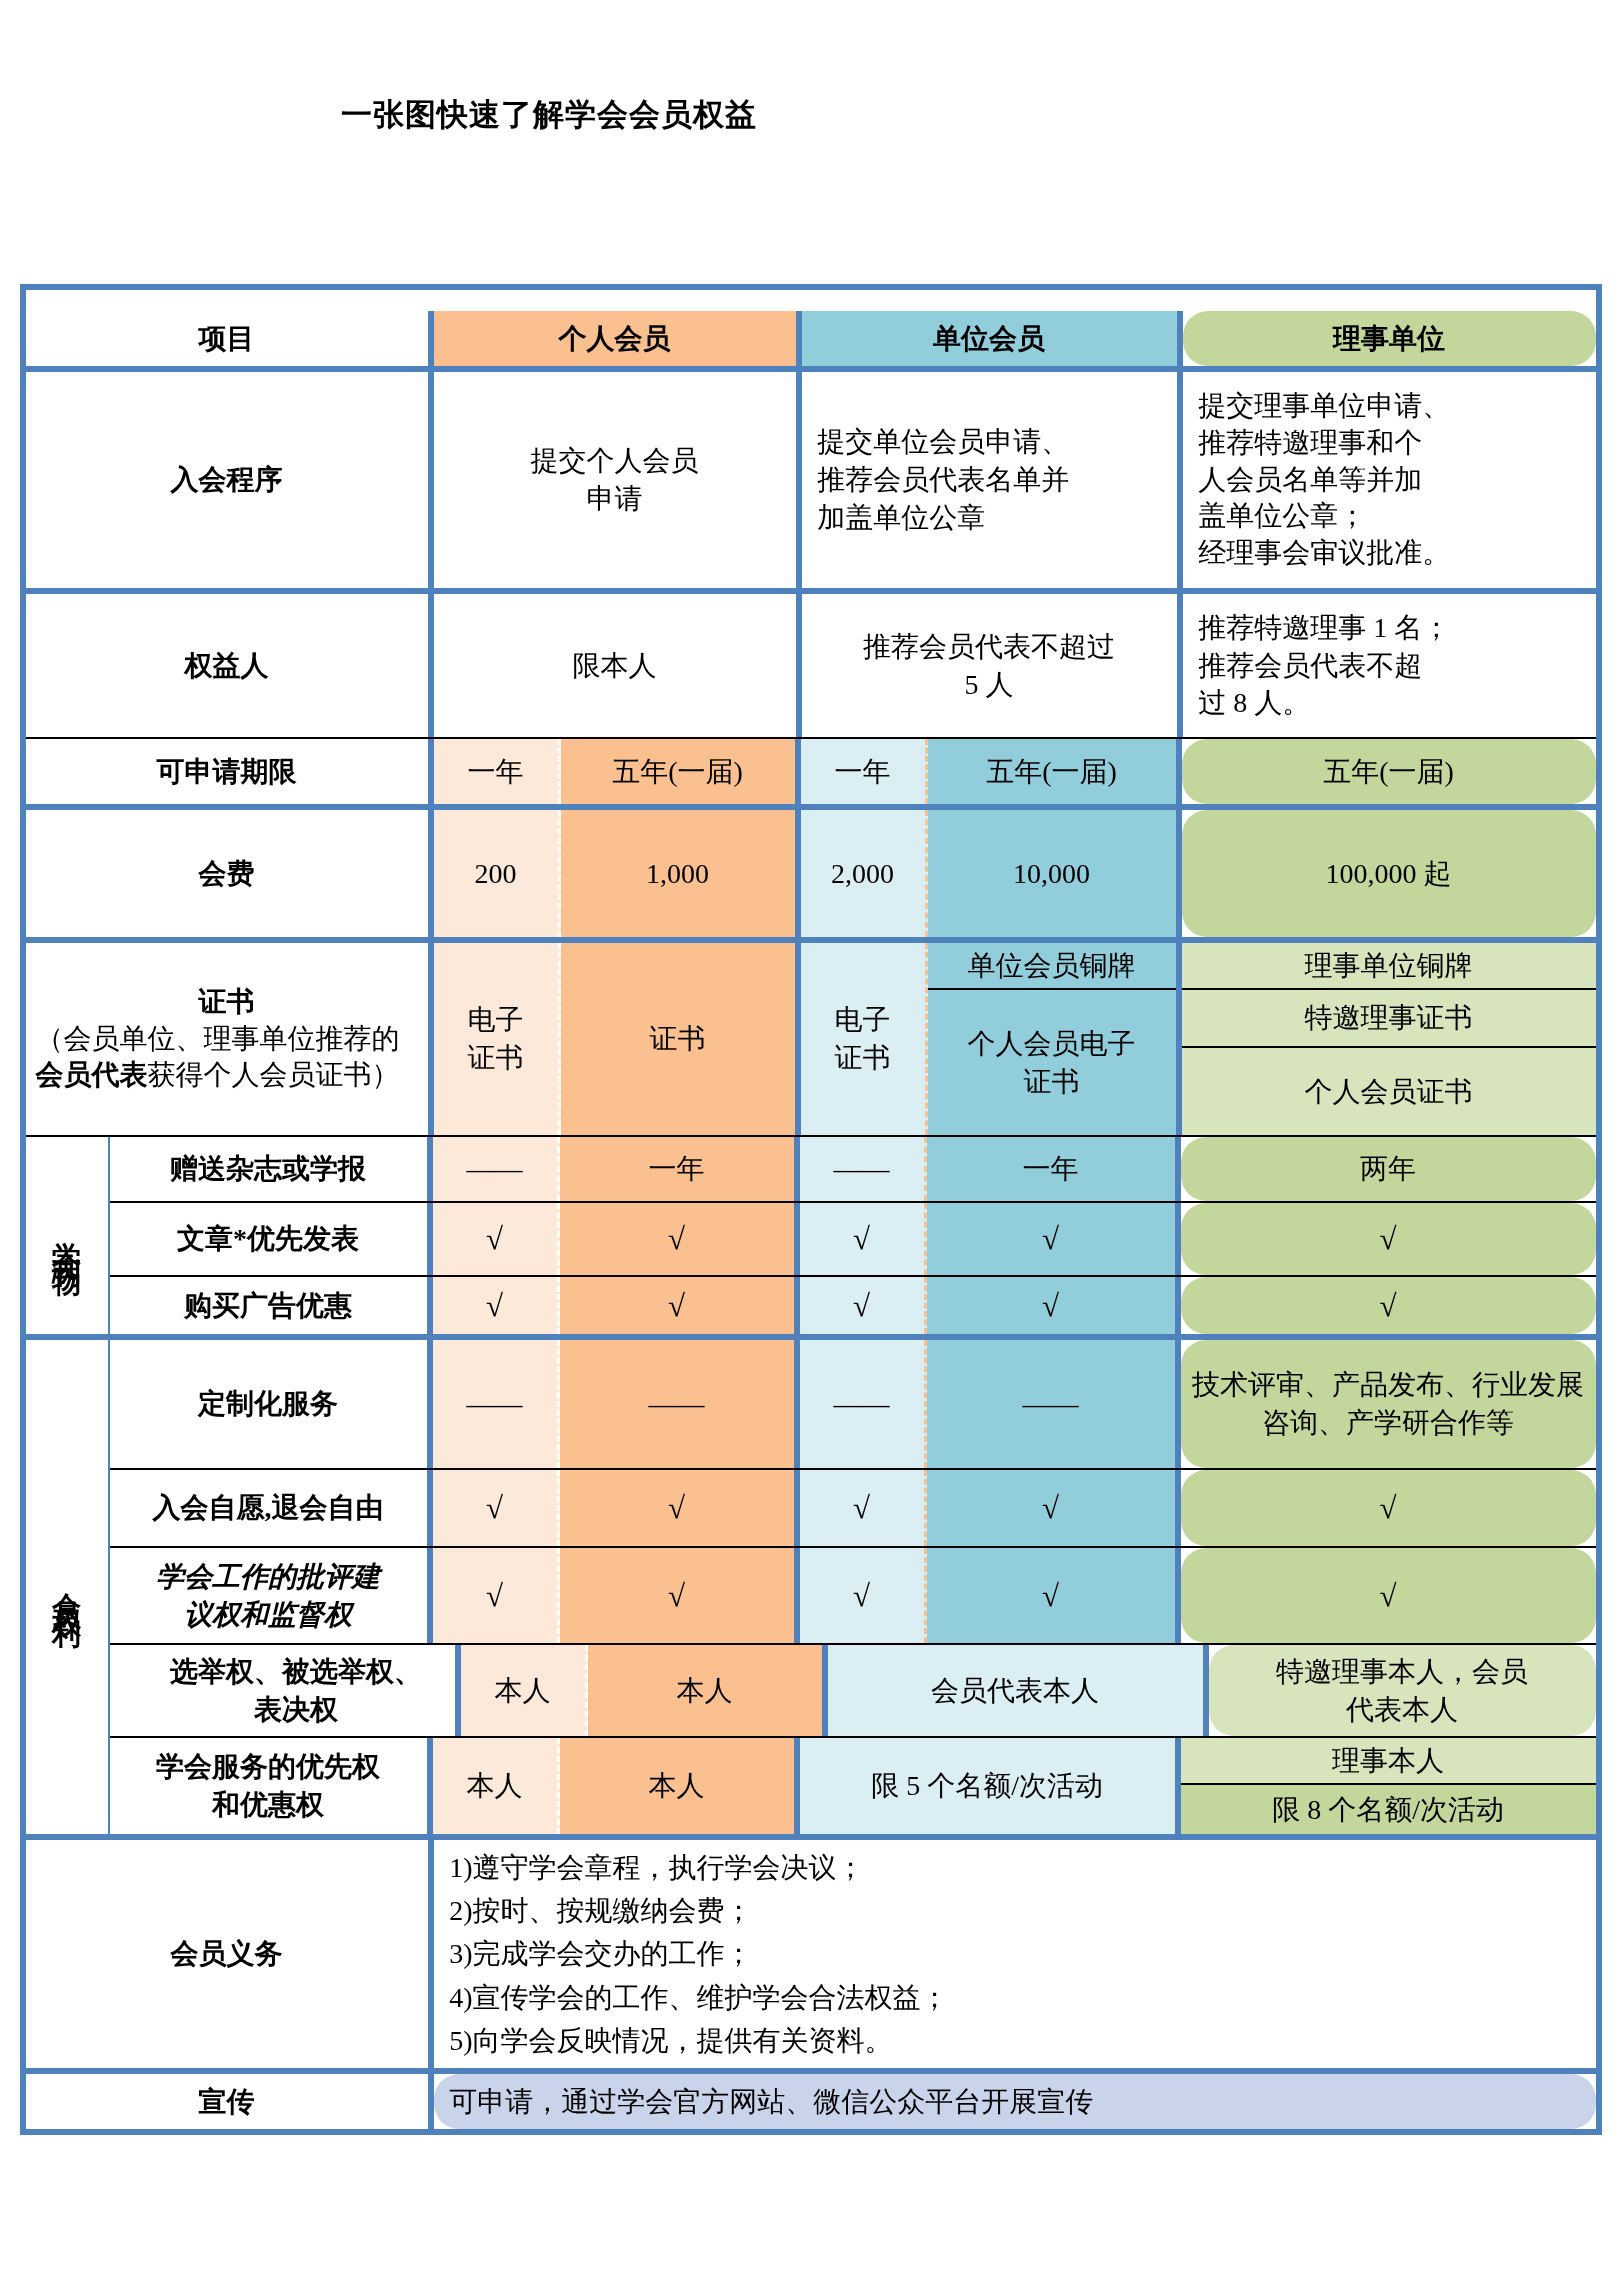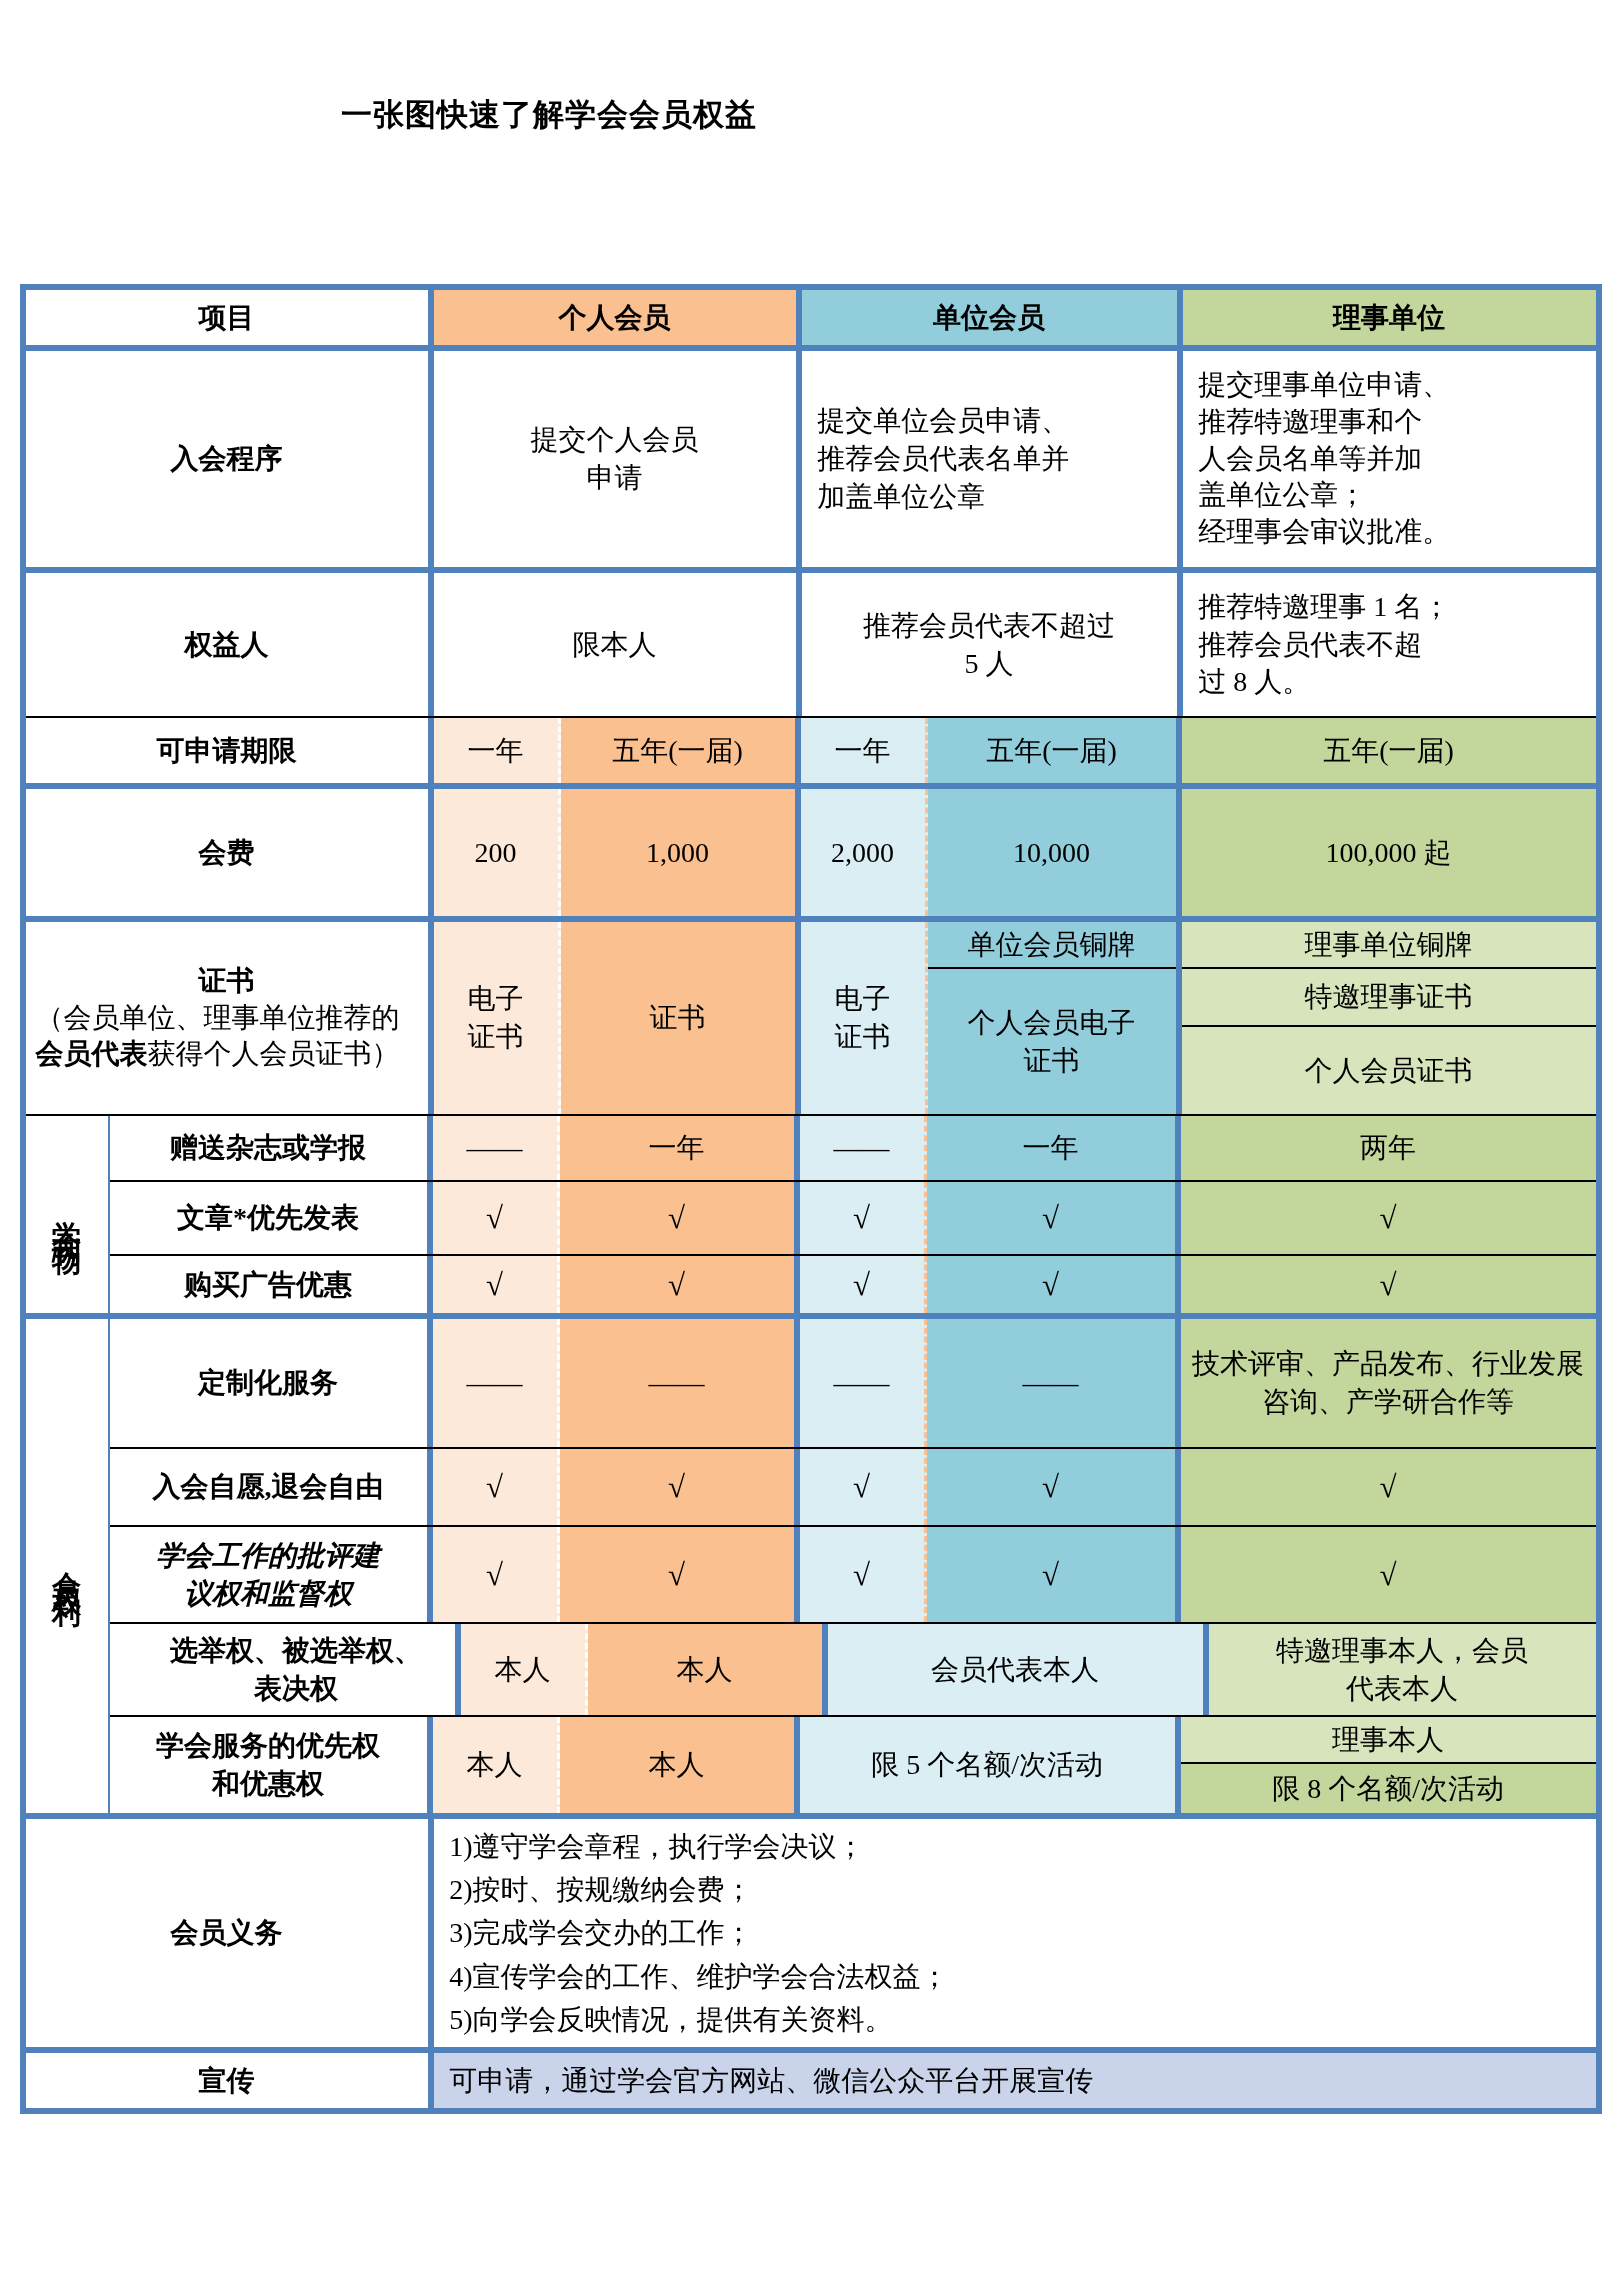--- a/index.html
+++ b/index.html
@@ -16,31 +16,31 @@
   
   .c1{width:408px;}
   .c1v{width:84px;border-right:2.9px solid #4f81bd;}
   .c1s{width:323px;}
   .c2a{width:127px;border-right:3.9px dashed #ffffff;}
   .c2b{width:240px;}
   .c3a{width:127px;border-right:3.9px dashed #FAC090;}
   .c3b{width:254px;}
   .c2m{width:368px;}
   .c3m{width:381px;}
-  .c4{flex:1;border-right:none;}
+  .c4{flex:1;border-right:none;border-radius:25px;}
   
   .bg-or{background:#FAC090;}
   .bg-orl{background:#FDE9D9;}
   .bg-bl{background:#92CDDC;}
   .bg-bll{background:#DAEEF3;}
   .bg-gr{background:#C3D69B;}
   .bg-grl{background:#D7E4BC;}
   .bg-lav{background:#C9D3EA;}
   
-  .r-header{height:61px;}
+  .r-header{height:61px;margin-top:21px;}
   .r-proc{height:222px;}
   .r-benef{height:145px;}
   .r-term{height:71px;}
   .r-fee{height:133px;}
   .r-cert{height:194px;}
   .r-pubgroup{height:203px;}
   .r-rightsgroup{height:500px;}
   .r-oblig{height:234px;}
   .r-pub{height:55px;}
   

